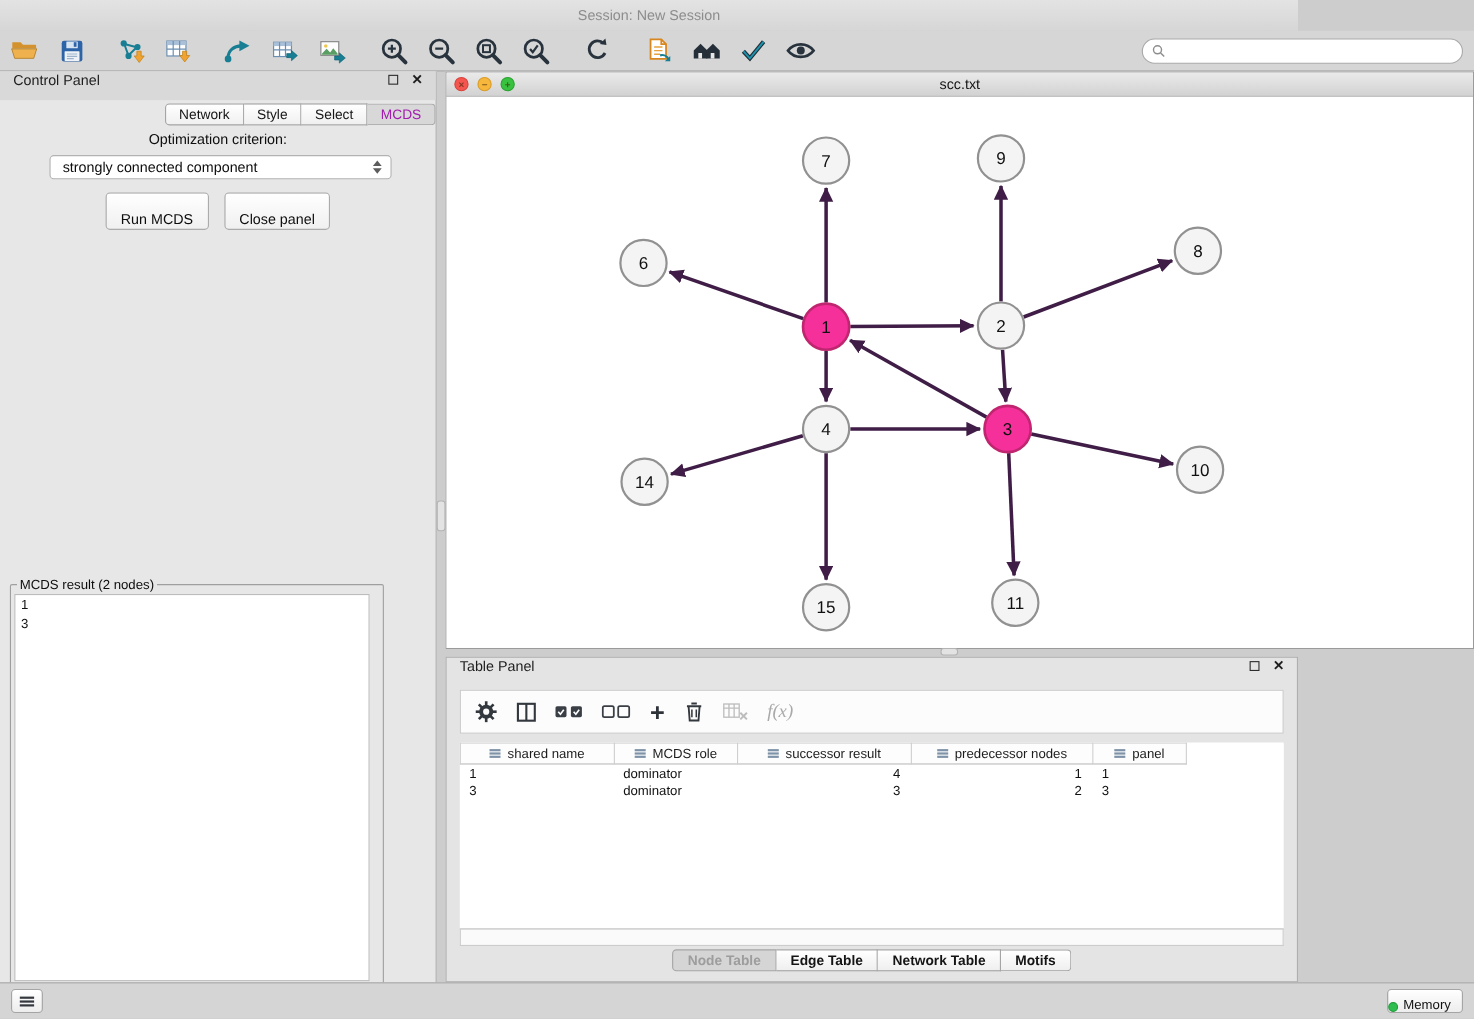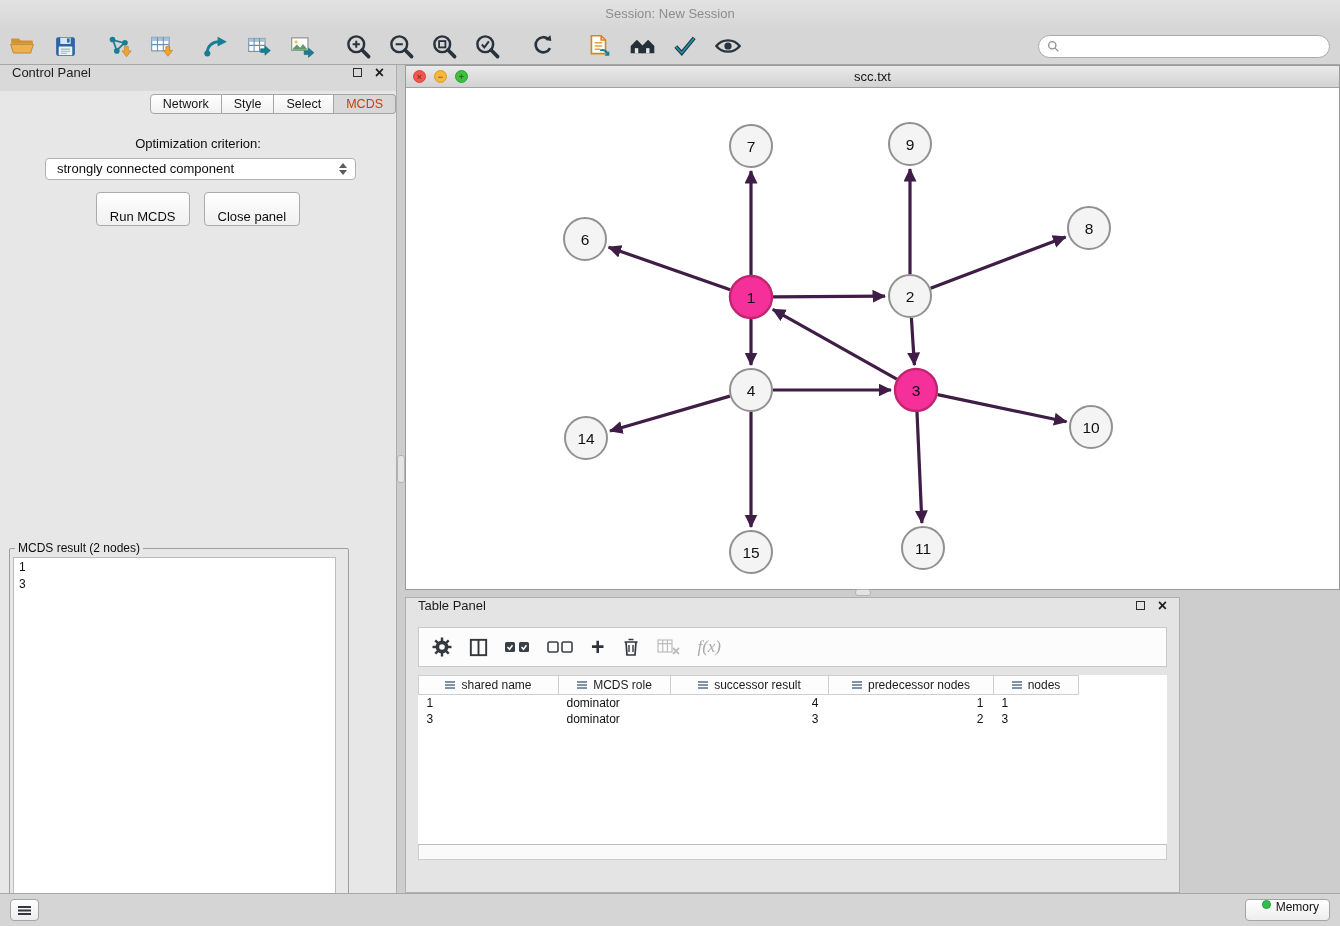--- a/index.html
+++ b/index.html
@@ -1,20 +1,20 @@
 <!DOCTYPE html>
 <html><head>
 <meta charset="utf-8">
 <style>
   *{box-sizing:border-box;margin:0;padding:0}
   html,body{width:1340px;height:926px}
   body{position:relative;background:#cdcdcd;font-family:"Liberation Sans",sans-serif;overflow:hidden;-webkit-font-smoothing:antialiased}
 
   
-  .titlebar{position:absolute;left:0;top:0;width:1340px;height:28px;background:linear-gradient(#e3e3e3,#d6d6d6);text-align:center;line-height:28px;font-size:13px;color:#8d8d8d}
+  .titlebar{position:absolute;left:0;top:0;width:1180px;height:28px;background:linear-gradient(#e3e3e3,#d6d6d6);text-align:center;line-height:28px;font-size:13px;color:#8d8d8d}
   .toolbar{position:absolute;left:0;top:28px;width:1340px;height:37px;background:#d6d6d6;border-bottom:1px solid #a5a5a5;display:flex;align-items:center}
   .tb-btn{width:28px;height:30px;display:flex;align-items:center;justify-content:center;margin-left:15px;flex:none}
   .tb-btn.m8{margin-left:8px}
   .tb-btn.g26{margin-left:26px}
   .tb-btn.g28{margin-left:28px}
   .search-box{position:absolute;right:10px;top:7px;width:292px;height:23px;background:#fff;border:1px solid #a9a9a9;border-radius:12px;display:flex;align-items:center;padding:0 8px;gap:5px}
   .search-box input{border:none;outline:none;flex:1;font-size:12px;font-family:"Liberation Sans",sans-serif;background:transparent;color:#222}
 
   
   .panel-header{height:26px;display:flex;align-items:flex-start;font-size:13px;color:#1d1d1d;padding:0 12px}
@@ -23,22 +23,22 @@
   .sq-icon{width:9px;height:9px;border:1.5px solid #2c2c2c;display:inline-block}
   .x-icon{font-size:16px;font-weight:bold;color:#1d1d1d;line-height:12px}
 
   
   .control-panel{position:absolute;left:0;top:65px;width:397px;height:828px;background:#e7e7e7;border-right:1px solid #aeaeae}
   .control-panel .panel-header{background:#d9d9d9}
   .cp-tabs{display:flex;justify-content:flex-end;margin-top:3px}
   .cp-tab{height:20px;line-height:19px;padding:0 12px;font-size:12.5px;background:linear-gradient(#ffffff,#f0f0f0);border:1px solid #a5a5a5;border-left:none;color:#151515;cursor:default}
   .cp-tab:first-child{border-left:1px solid #a5a5a5;border-radius:4px 0 0 4px}
   .cp-tab:last-child{border-radius:0 4px 4px 0}
-  .cp-tab.active{background:#d8d8d8;color:#c2410c}
-  .cp-content{position:absolute;left:0;top:53px;width:100%;height:775px}
+  .cp-tab.active{background:#d8d8d8;color:#a21caf}
+  .cp-content{position:absolute;left:0;top:36px;width:100%;height:775px}
   .opt-label{text-align:center;margin-top:18px;font-size:13px;color:#0d0d0d}
   .dropdown{position:absolute;left:45px;top:40px;width:311px;height:22px;background:#fff;border:1px solid #b2b2b2;border-radius:4px;font-size:13px;line-height:20px;padding-left:11px;color:#0d0d0d}
   .dropdown .spin{position:absolute;right:8px;top:4px;display:flex;flex-direction:column;gap:2px}
   .spin .up{width:0;height:0;border-left:4px solid transparent;border-right:4px solid transparent;border-bottom:5px solid #5c5c5c}
   .spin .down{width:0;height:0;border-left:4px solid transparent;border-right:4px solid transparent;border-top:5px solid #5c5c5c}
   .btn-row{position:absolute;left:0;top:74px;width:100%;display:flex;justify-content:center;gap:14px}
   .mac-btn{height:21px;padding:16px 13px;font-size:13px;font-family:"Liberation Sans",sans-serif;background:linear-gradient(#ffffff,#f0f0f0);border:1px solid #ababab;border-radius:4px;color:#0d0d0d}
   .result-box{position:absolute;left:9px;top:423px;width:340px;height:377px;border:1px solid #9f9f9f;border-radius:2px;padding:2px 12px 6px 3px}
   .result-box legend{font-size:12px;color:#0d0d0d;padding:0 3px;margin-left:2px}
   .result-inner{width:100%;height:352px;background:#fff;border:1px solid #bcbcbc;font-size:12px;line-height:17px;padding:1px 5px;white-space:pre;color:#111;overflow:hidden}
@@ -76,21 +76,21 @@
   .tp-tab{height:20px;line-height:19px;padding:0 13px;font-size:12.5px;background:linear-gradient(#ffffff,#efefef);border:1px solid #a5a5a5;border-left:none;color:#141414;font-weight:bold}
   .tp-tab:first-child{border-left:1px solid #a5a5a5;border-radius:4px 0 0 4px}
   .tp-tab:last-child{border-radius:0 4px 4px 0}
   .tp-tab.active{background:#d5d5d5;color:#9d9d9d}
 
   
   .statusbar{position:absolute;left:0;top:893px;width:1340px;height:33px;background:#d5d5d5;border-top:1px solid #a8a8a8}
   .status-left-btn{position:absolute;left:10px;top:5px;width:29px;height:22px;background:linear-gradient(#ffffff,#ededed);border:1px solid #a5a5a5;border-radius:4px;display:flex;align-items:center;justify-content:center}
   .list-glyph{display:inline-block;width:13px;height:9px;position:relative}
   .list-glyph::before{content:"";position:absolute;left:0;top:0;width:13px;height:2px;background:#34383e;box-shadow:0 3.5px 0 #34383e,0 7px 0 #34383e}
-  .memory-btn{position:absolute;right:10px;top:5px;height:22px;padding:0 10px 0 16px;background:linear-gradient(#ffffff,#ededed);border:1px solid #a5a5a5;border-radius:4px;display:flex;align-items:flex-start;gap:5px;font-size:12px;color:#111}
+  .memory-btn{position:absolute;right:10px;top:5px;height:22px;padding:0 10px 0 0;background:linear-gradient(#ffffff,#ededed);border:1px solid #a5a5a5;border-radius:4px;display:flex;align-items:flex-end;gap:5px;font-size:12px;color:#111}
   .green-dot{width:9px;height:9px;border-radius:50%;background:#2ebd4e;border:1px solid #1f9c3c}
 </style>
 </head>
 <body>
 
 <div class="titlebar">
   <span>Session: New Session</span>
 </div>
 
 <div class="toolbar">
@@ -401,21 +401,21 @@
     <span class="tp-tool fx-glyph">f(x)</span>
   </div>
   <div class="tp-table-wrap">
     <table>
       <thead>
           <tr>
             <th class="col0"><span class="sort-icon"></span><span class="th-label">shared name</span></th>
             <th class="col1"><span class="sort-icon"></span><span class="th-label">MCDS role</span></th>
             <th class="col2"><span class="sort-icon"></span><span class="th-label">successor result</span></th>
             <th class="col3"><span class="sort-icon"></span><span class="th-label">predecessor nodes</span></th>
-            <th class="col4"><span class="sort-icon"></span><span class="th-label">nodes</span></th>
+            <th class="col4"><span class="sort-icon"></span><span class="th-label">panel</span></th>
             <th class="filler"></th>
           </tr>
         </thead>
       <tbody>
           <tr>
             <td class="col0 al-left">1</td>
             <td class="col1 al-left">dominator</td>
             <td class="col2 al-right">4</td>
             <td class="col3 al-right">1</td>
             <td class="col4 al-left">1</td>
@@ -426,20 +426,26 @@
             <td class="col1 al-left">dominator</td>
             <td class="col2 al-right">3</td>
             <td class="col3 al-right">2</td>
             <td class="col4 al-left">3</td>
             <td class="filler"></td>
           </tr>
         </tbody>
     </table>
   </div>
   <div class="tp-scroll"></div>
+  <div class="tp-tabs">
+      <div class="tp-tab active">Node Table</div>
+      <div class="tp-tab">Edge Table</div>
+      <div class="tp-tab">Network Table</div>
+      <div class="tp-tab">Motifs</div>
+    </div>
 </div>
 
 <div class="statusbar">
   <div class="status-left-btn">
     <span class="list-glyph"></span>
   </div>
   <div class="memory-btn">
     <span class="green-dot"></span>
     <span>Memory</span>
   </div>

